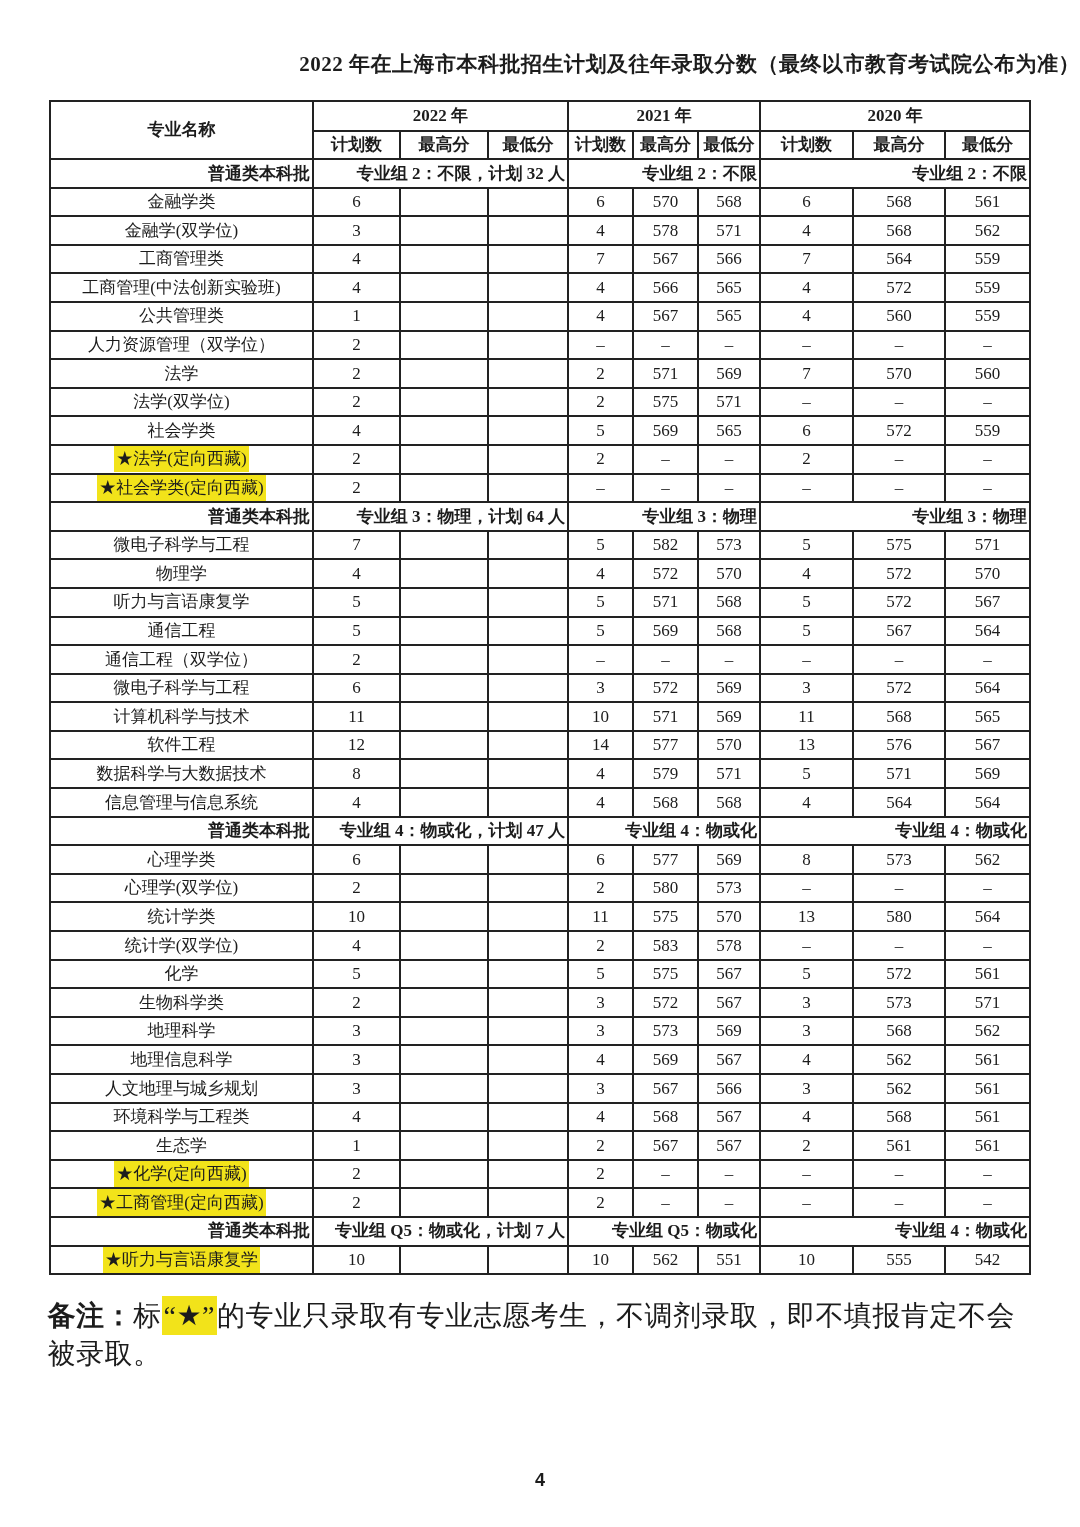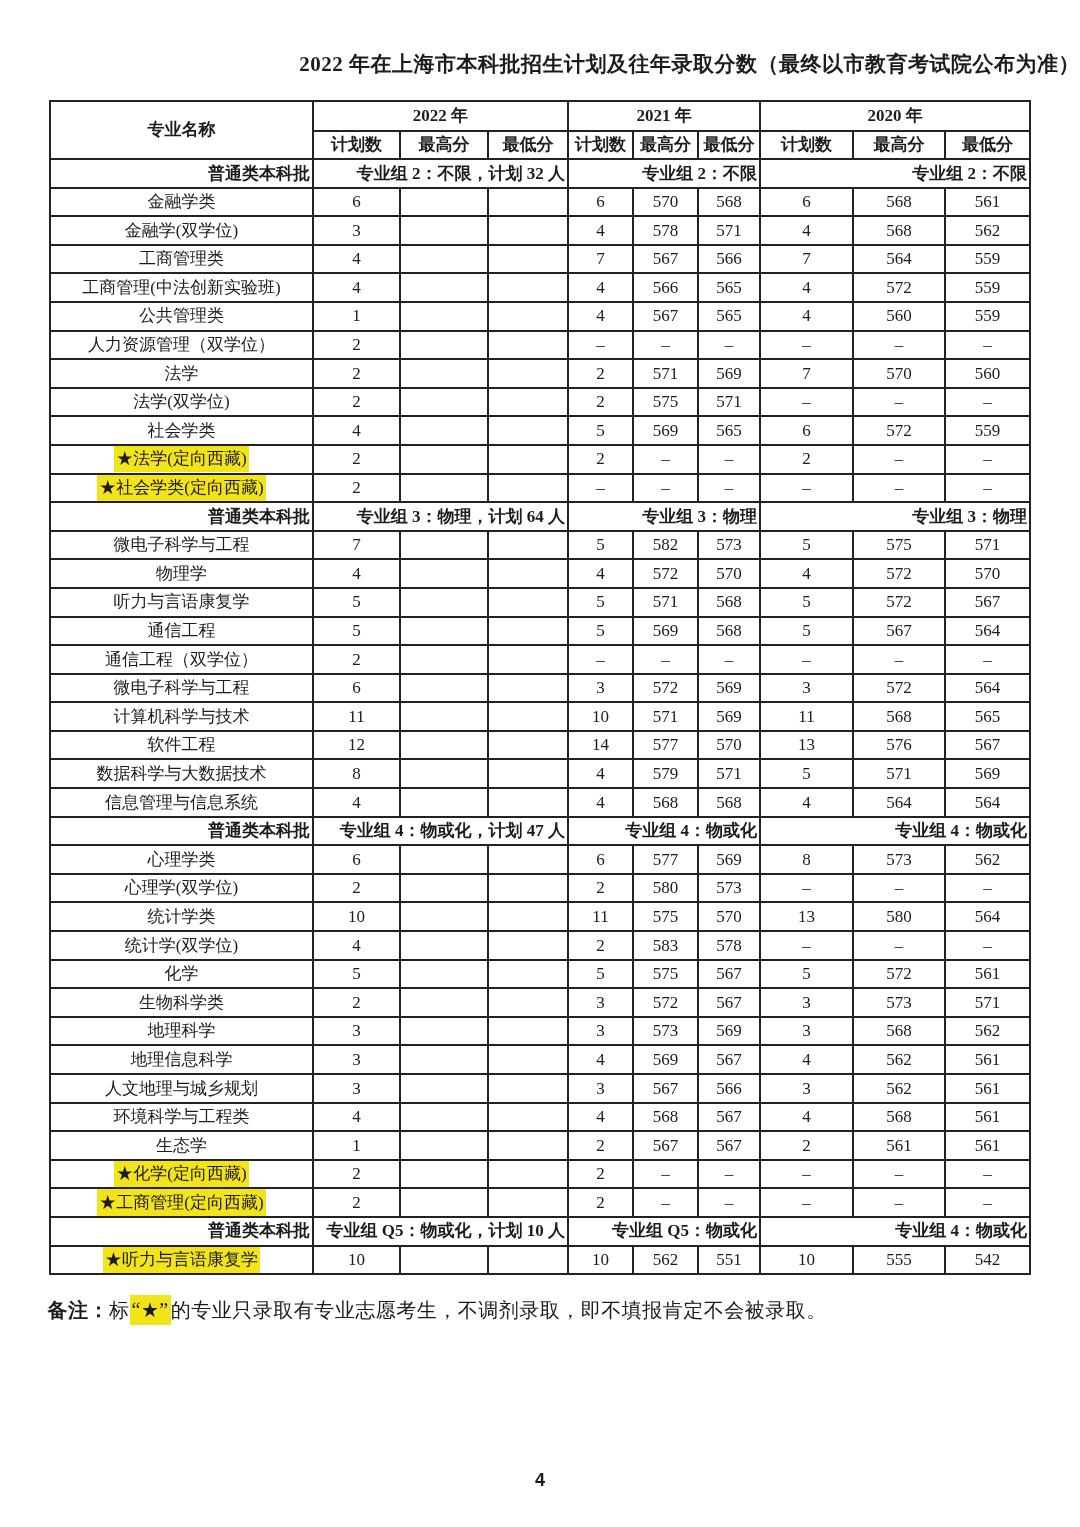--- a/index.html
+++ b/index.html
@@ -25,21 +25,21 @@
     padding:1px 2px;overflow:hidden;white-space:nowrap;
   }
   thead th{font-weight:700;}
   thead tr.yr-row th{height:30px;}
   thead tr.sub-row th{height:28px;}
   tbody td{height:28.6px;}
   tr.section-row td{font-weight:700;text-align:right;}
   .hl{background:var(--hl);padding:4px 2px;}
   .note{
     width:985px;margin:22px auto 0;
-    font-size:20px;letter-spacing:0.5px;
+    font-size:28px;letter-spacing:0.5px;
   }
   .note .prefix{font-weight:700;}
   .page-num{
     position:absolute;left:0;bottom:36px;width:100%;
     text-align:center;font-size:18px;font-weight:700;
     font-family:"Liberation Sans","DejaVu Sans",sans-serif;
   }
 </style>
 </head>
 <body>
@@ -502,21 +502,21 @@
           <td></td>
           <td>2</td>
           <td>–</td>
           <td>–</td>
           <td>–</td>
           <td>–</td>
           <td>–</td>
         </tr>
         <tr class="section-row">
           <td>普通类本科批</td>
-          <td colspan="3">专业组 Q5：物或化，计划 10 人</td>
+          <td colspan="3">专业组 Q5：物或化，计划 7 人</td>
           <td colspan="3">专业组 Q5：物或化</td>
           <td colspan="3">专业组 4：物或化</td>
         </tr>
         <tr class="data-row">
           <td><span class="hl">★听力与言语康复学</span></td>
           <td>10</td>
           <td></td>
           <td></td>
           <td>10</td>
           <td>562</td>

